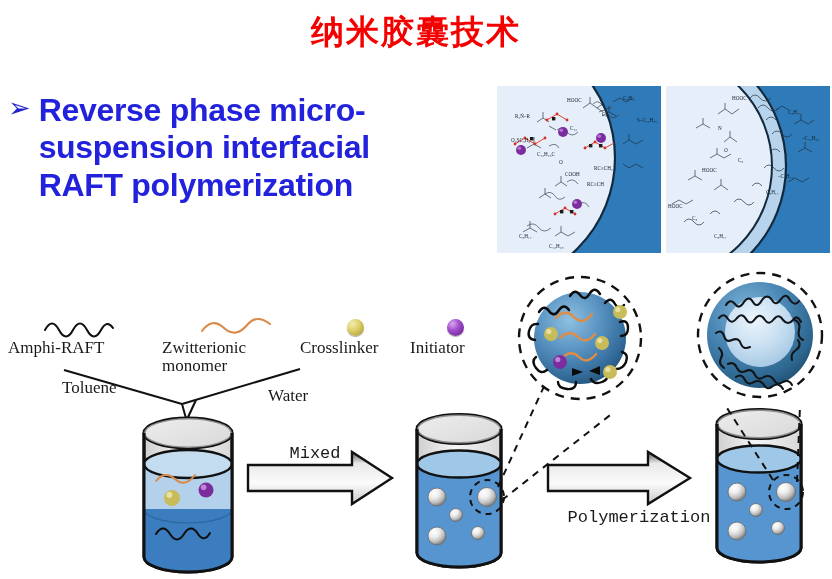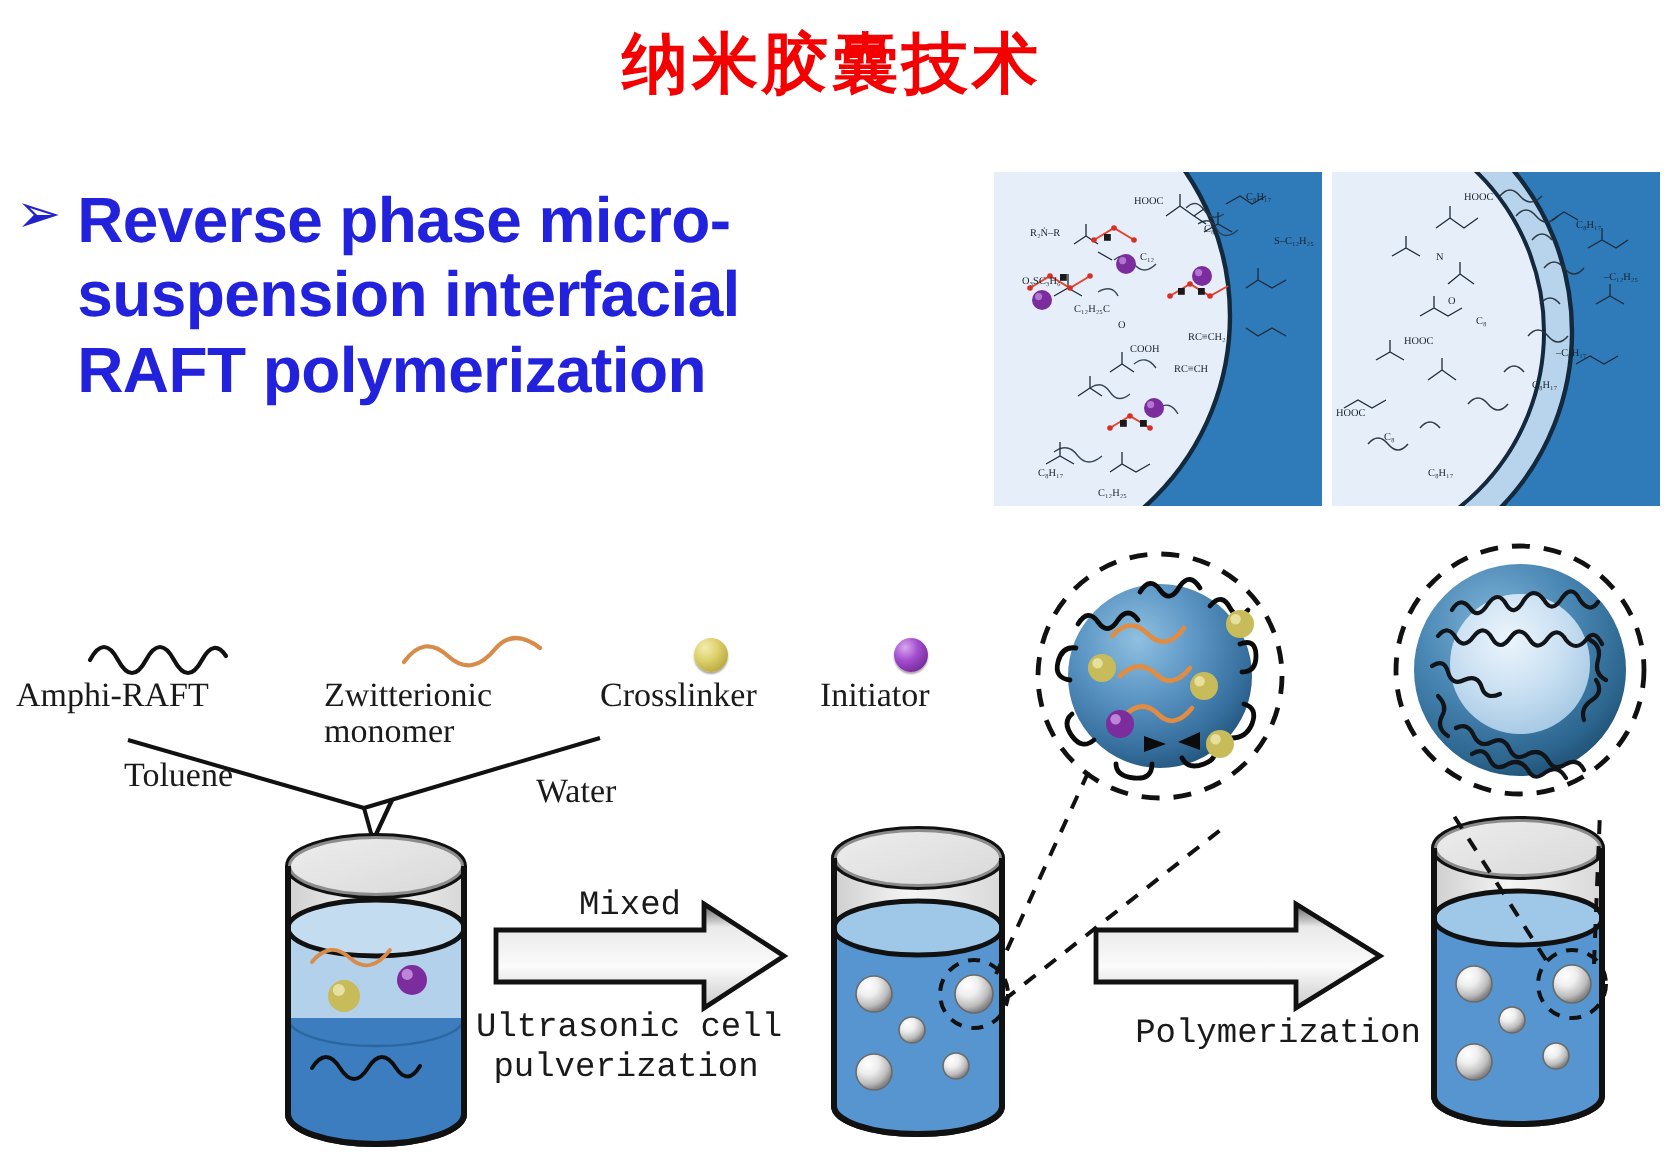--- a/index.html
+++ b/index.html
@@ -297,24 +297,20 @@
         <span class="sphere yellow"></span>
       </span>
       <div class="legend-label">Crosslinker</div>
     </div>
   </div>
 
   <div class="phase-label" id="label-toluene">Toluene</div>
   <div class="phase-label" id="label-water">Water</div>
 
   <div class="arrow-caption" style="left:250px;top:444px;width:130px;">Mixed</div>
-  <div class="arrow-caption" style="left:238px;top:505px;width:150px;">
-    <span>Ultrasonic cell</span><br>
-    <span>pulverization</span>
-  </div>
   <div class="arrow-caption" style="left:564px;top:508px;width:150px;">Polymerization</div>
 
   <div id="canvas-layer">
     <svg width="832" height="579" viewBox="0 0 832 579">
       <defs>
         <linearGradient id="gAir" x1="0" y1="0" x2="1" y2="0">
           <stop offset="0%" stop-color="#cfcfcf"></stop>
             <stop offset="45%" stop-color="#f5f5f5"></stop>
           <stop offset="100%" stop-color="#d8d8d8"></stop>
         </linearGradient>

